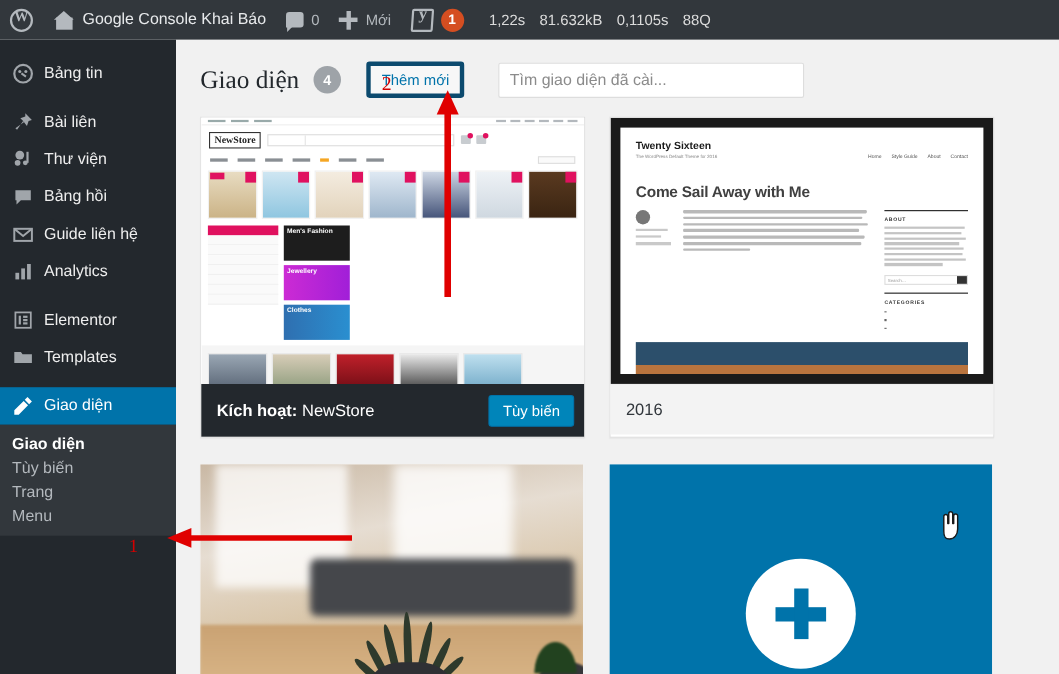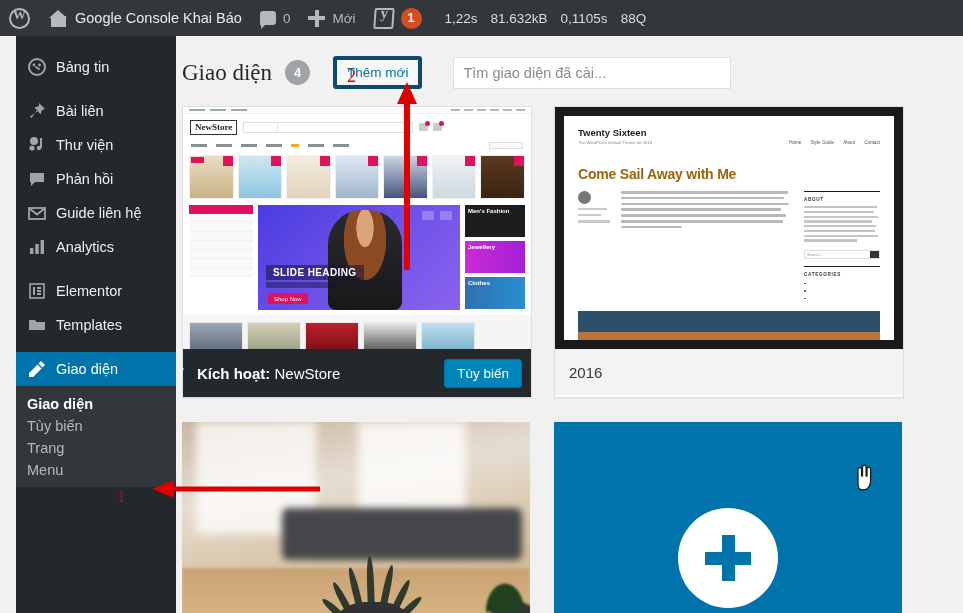--- a/index.html
+++ b/index.html
@@ -80,21 +80,21 @@
   }
   .yoast-badge {
     display: inline-flex; align-items: center; justify-content: center;
     min-width: 21px; height: 21px; border-radius: 11px;
     background: #d54e21; color: #fff; font-size: 12.5px; font-weight: bold;
   }
   .ab-stats { display: flex; gap: 13px; color: #dcdcdc; font-size: 13.5px; padding-left: 14px; }
 
   
   #sidebar {
-    position: absolute; top: 36px; left: 16px;
+    position: absolute; top: 36px; left: 0;
     width: 160px; height: 577px;
     background: #23282d;
     z-index: 40;
   }
   .menu-item {
     display: flex; align-items: center;
     height: 34px; padding-left: 11px;
     color: #eee; font-size: 14.5px;
     position: relative;
   }
@@ -239,21 +239,21 @@
   .ns-bottom { display: flex; gap: 4px; padding: 7px 6px; background:#f5f5f5; margin-top: 5px;}
   .ns-bt { width: 54px; height: 36px; border:1px solid #e8e8e8; }
 
   
   .ts { width: 348px; height: 242px; background: #1a1a1a; padding: 9px; position: relative; }
   .ts-inner { background: #fff; width: 100%; height: 100%; padding: 11px 14px; position: relative; overflow:hidden;}
   .ts-head { display: flex; justify-content: space-between; align-items: flex-end; }
   .ts-title { font-size: 9.5px; font-weight: bold; color: #1a1a1a; font-family: "Liberation Sans", sans-serif;}
   .ts-tag { font-size: 4.2px; color: #888; margin-top: 2px; }
   .ts-nav { display: flex; gap: 9px; font-size: 4.6px; color: #555; padding-top: 3px; }
-  .ts-h1 { font-size: 14px; font-weight: bold; color: #a16207; margin-top: 21px; letter-spacing: -.2px;}
+  .ts-h1 { font-size: 14px; font-weight: bold; color: #404040; margin-top: 21px; letter-spacing: -.2px;}
   .ts-lede { font-size: 7.5px; color: #444; margin-top: 6px; font-family: "Liberation Serif", serif;}
   .ts-cols { display: flex; gap: 13px; margin-top: 9px; }
   .ts-main { width: 213px; display:flex; gap: 7px;}
   .ts-meta { width: 36px; }
   .ts-avatar { width: 13px; height: 13px; border-radius: 50%; background: #777; }
   .ts-meta-line { height: 2.2px; background: #c9c9c9; margin-top: 4px; }
   .ts-para { flex: 1; }
   .ts-para .ln { height: 2.6px; background: #b9b9b9; margin-bottom: 3.2px; border-radius:1px;}
   .ts-para .ln.short { width: 36%; }
   .ts-img { margin-top: 8px; height: 54px;
@@ -370,21 +370,21 @@
     <span class="mi-label">Thư viện</span>
   </div>
 
 
   <div class="menu-item">
     <span class="mi-icon">
       <svg width="20" height="20" viewBox="0 0 20 20">
           <path d="M3 4h14v9H8l-4 4v-4H3z" fill="#a0a5aa"></path>
         </svg>
     </span>
-    <span class="mi-label">Phản hồi</span>
+    <span class="mi-label">Bảng hồi</span>
   </div>
 
   <div class="menu-item">
     <span class="mi-icon">
       <svg width="20" height="20" viewBox="0 0 20 20">
           <rect x="2" y="5" width="16" height="11" fill="none" stroke="#a0a5aa" stroke-width="1.8"></rect>
           <path d="M2.5 5.5L10 11.5 17.5 5.5" fill="none" stroke="#a0a5aa" stroke-width="1.8"></path>
         </svg>
     </span>
     <span class="mi-label">Guide liên hệ</span>
@@ -518,28 +518,20 @@
           <div class="ns-body">
             <div class="ns-side">
               <div class="hd"></div>
               <div class="li"></div>
                 <div class="li"></div>
                 <div class="li"></div>
               <div class="li"></div>
                 <div class="li"></div>
                 <div class="li"></div>
                 <div class="li"></div>
-            </div>
-            <div class="ns-hero">
-              <span class="arrow" style="right:26px;"></span>
-              <span class="arrow" style="right:8px;"></span>
-              <span class="woman"></span>
-              <span class="slide-head">SLIDE HEADING</span>
-              <span class="slide-sub"></span>
-              <span class="shopnow">Shop Now</span>
             </div>
             <div class="ns-cats">
               <div class="ns-cat men">Men's Fashion</div>
               <div class="ns-cat jew">Jewellery</div>
               <div class="ns-cat clo">Clothes</div>
             </div>
           </div>
           <div class="ns-bottom">
             <span class="ns-bt" style="background:linear-gradient(#9aa7b4,#566272)"></span>
             <span class="ns-bt" style="background:linear-gradient(#d8cdb8,#8a9a7a)"></span>

